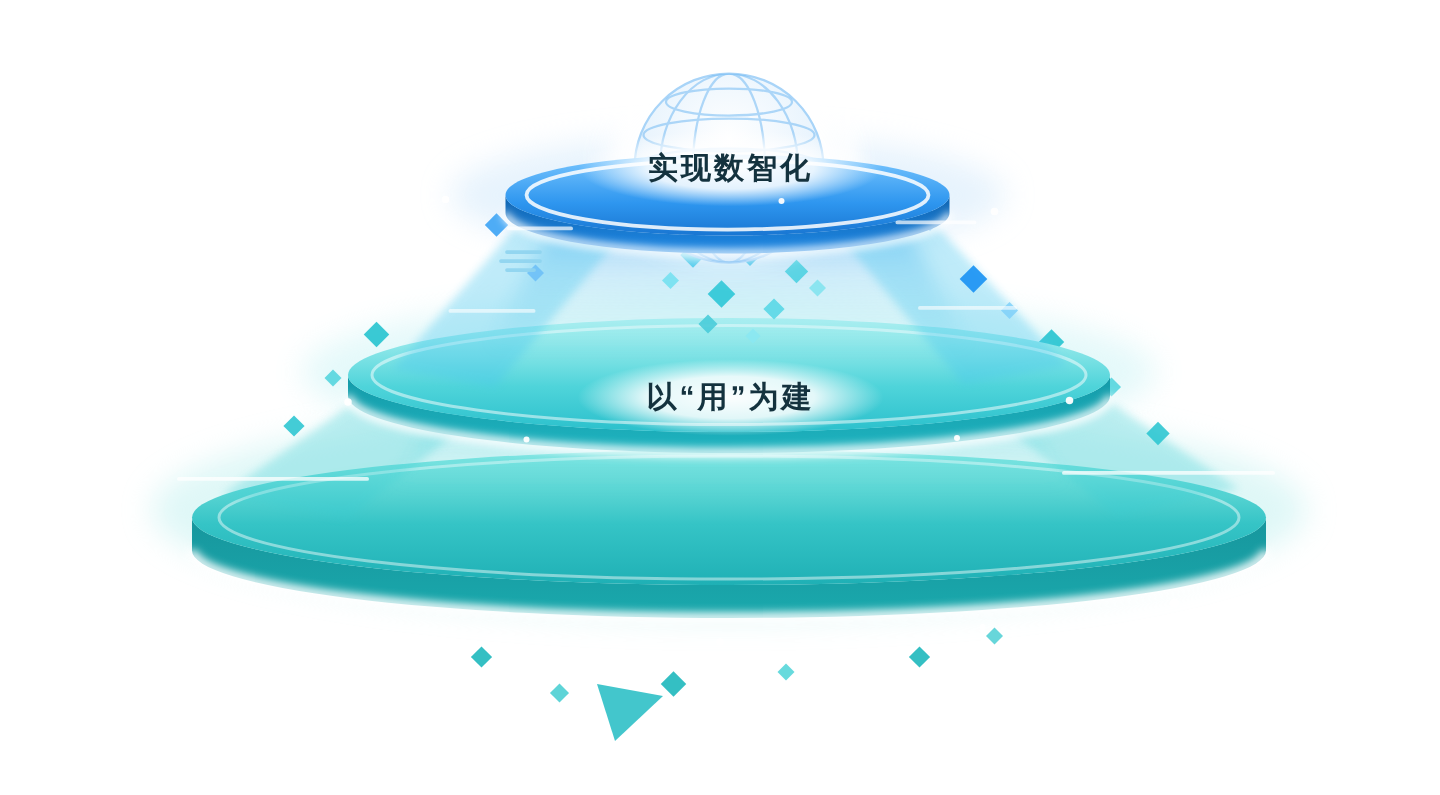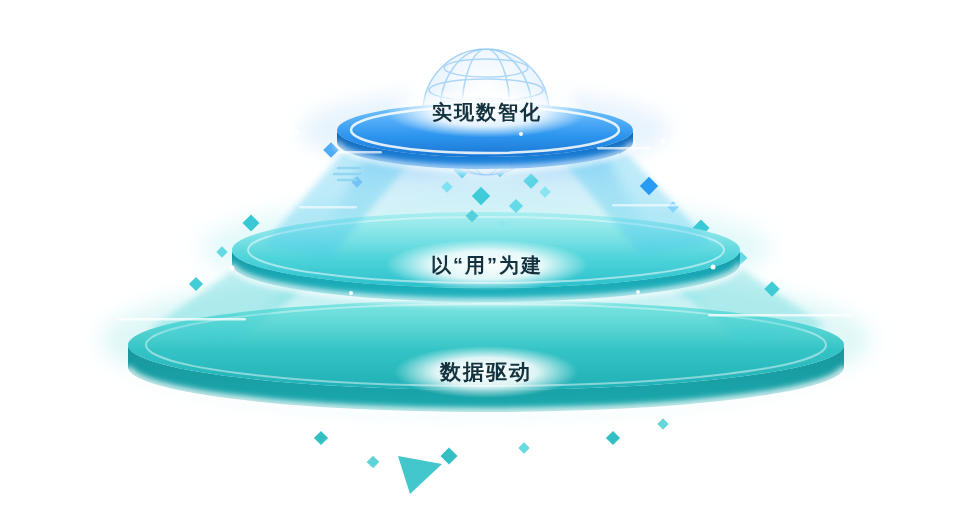--- a/index.html
+++ b/index.html
@@ -204,15 +204,14 @@
     <circle cx="480" cy="428" r="2.5"></circle>
         <circle cx="300" cy="420" r="2"></circle>
     <circle cx="655" cy="418" r="2"></circle>
   </g>
 </svg>
 
 <div class="tier-label label-top">实现数智化</div>
 
 <div class="tier-label label-middle">以“用”为建</div>
 
-<div class="tier-label label-bottom">数据驱动</div>
 
 </div>
 
 </body></html>

